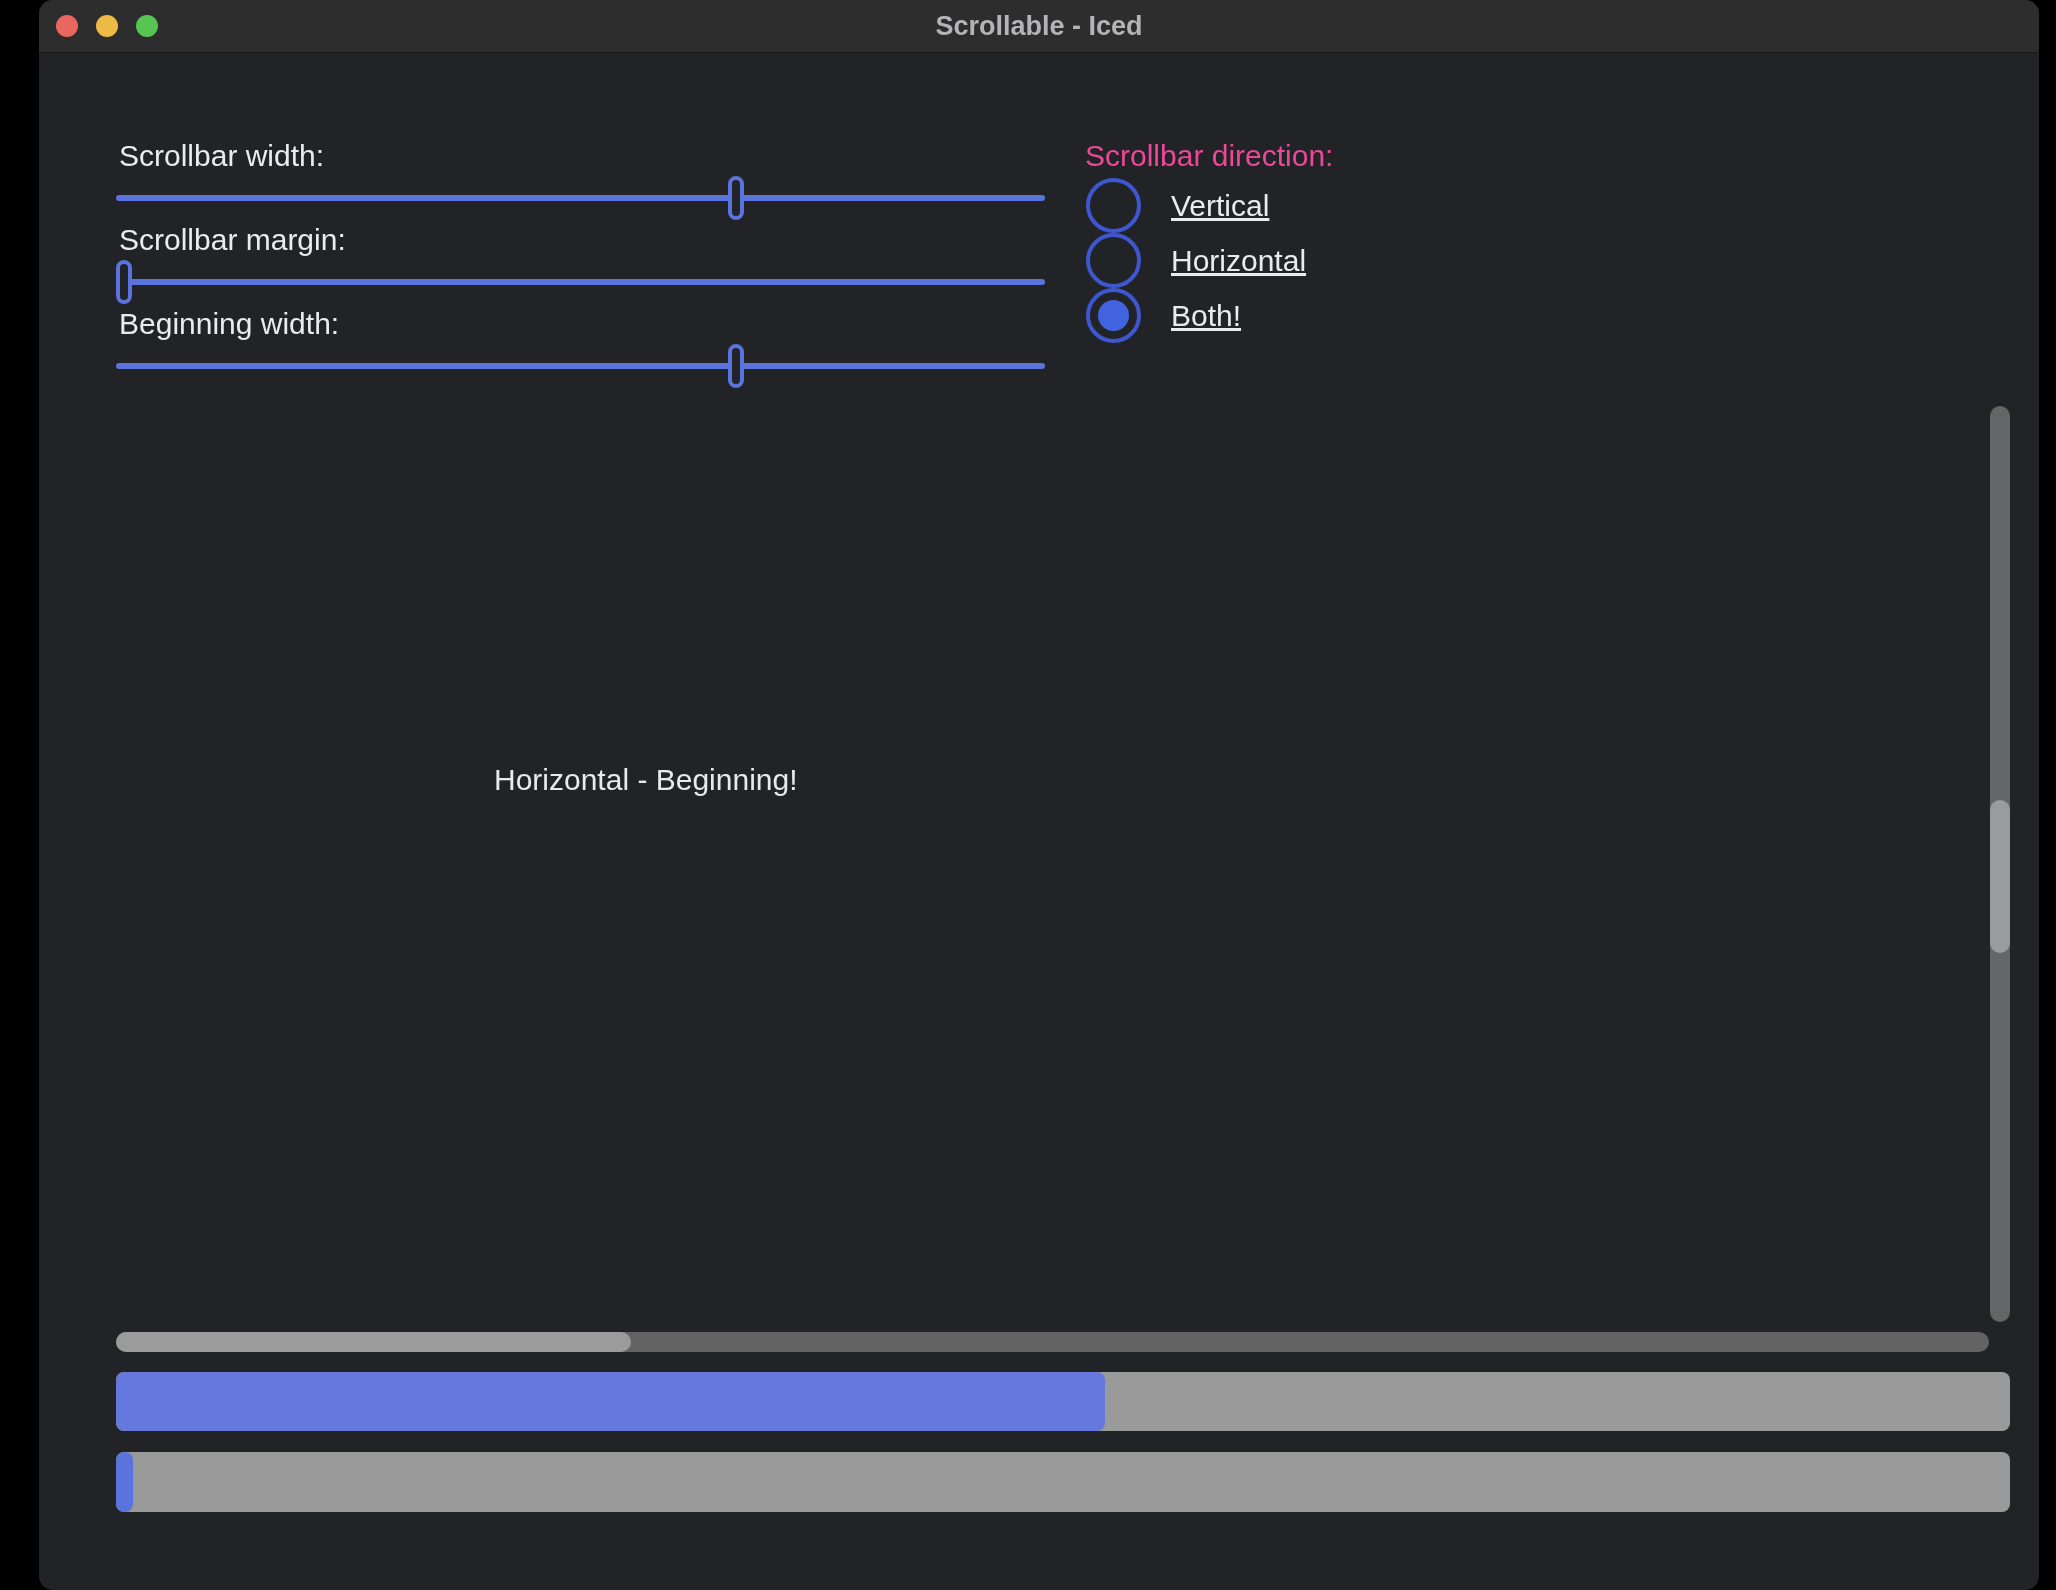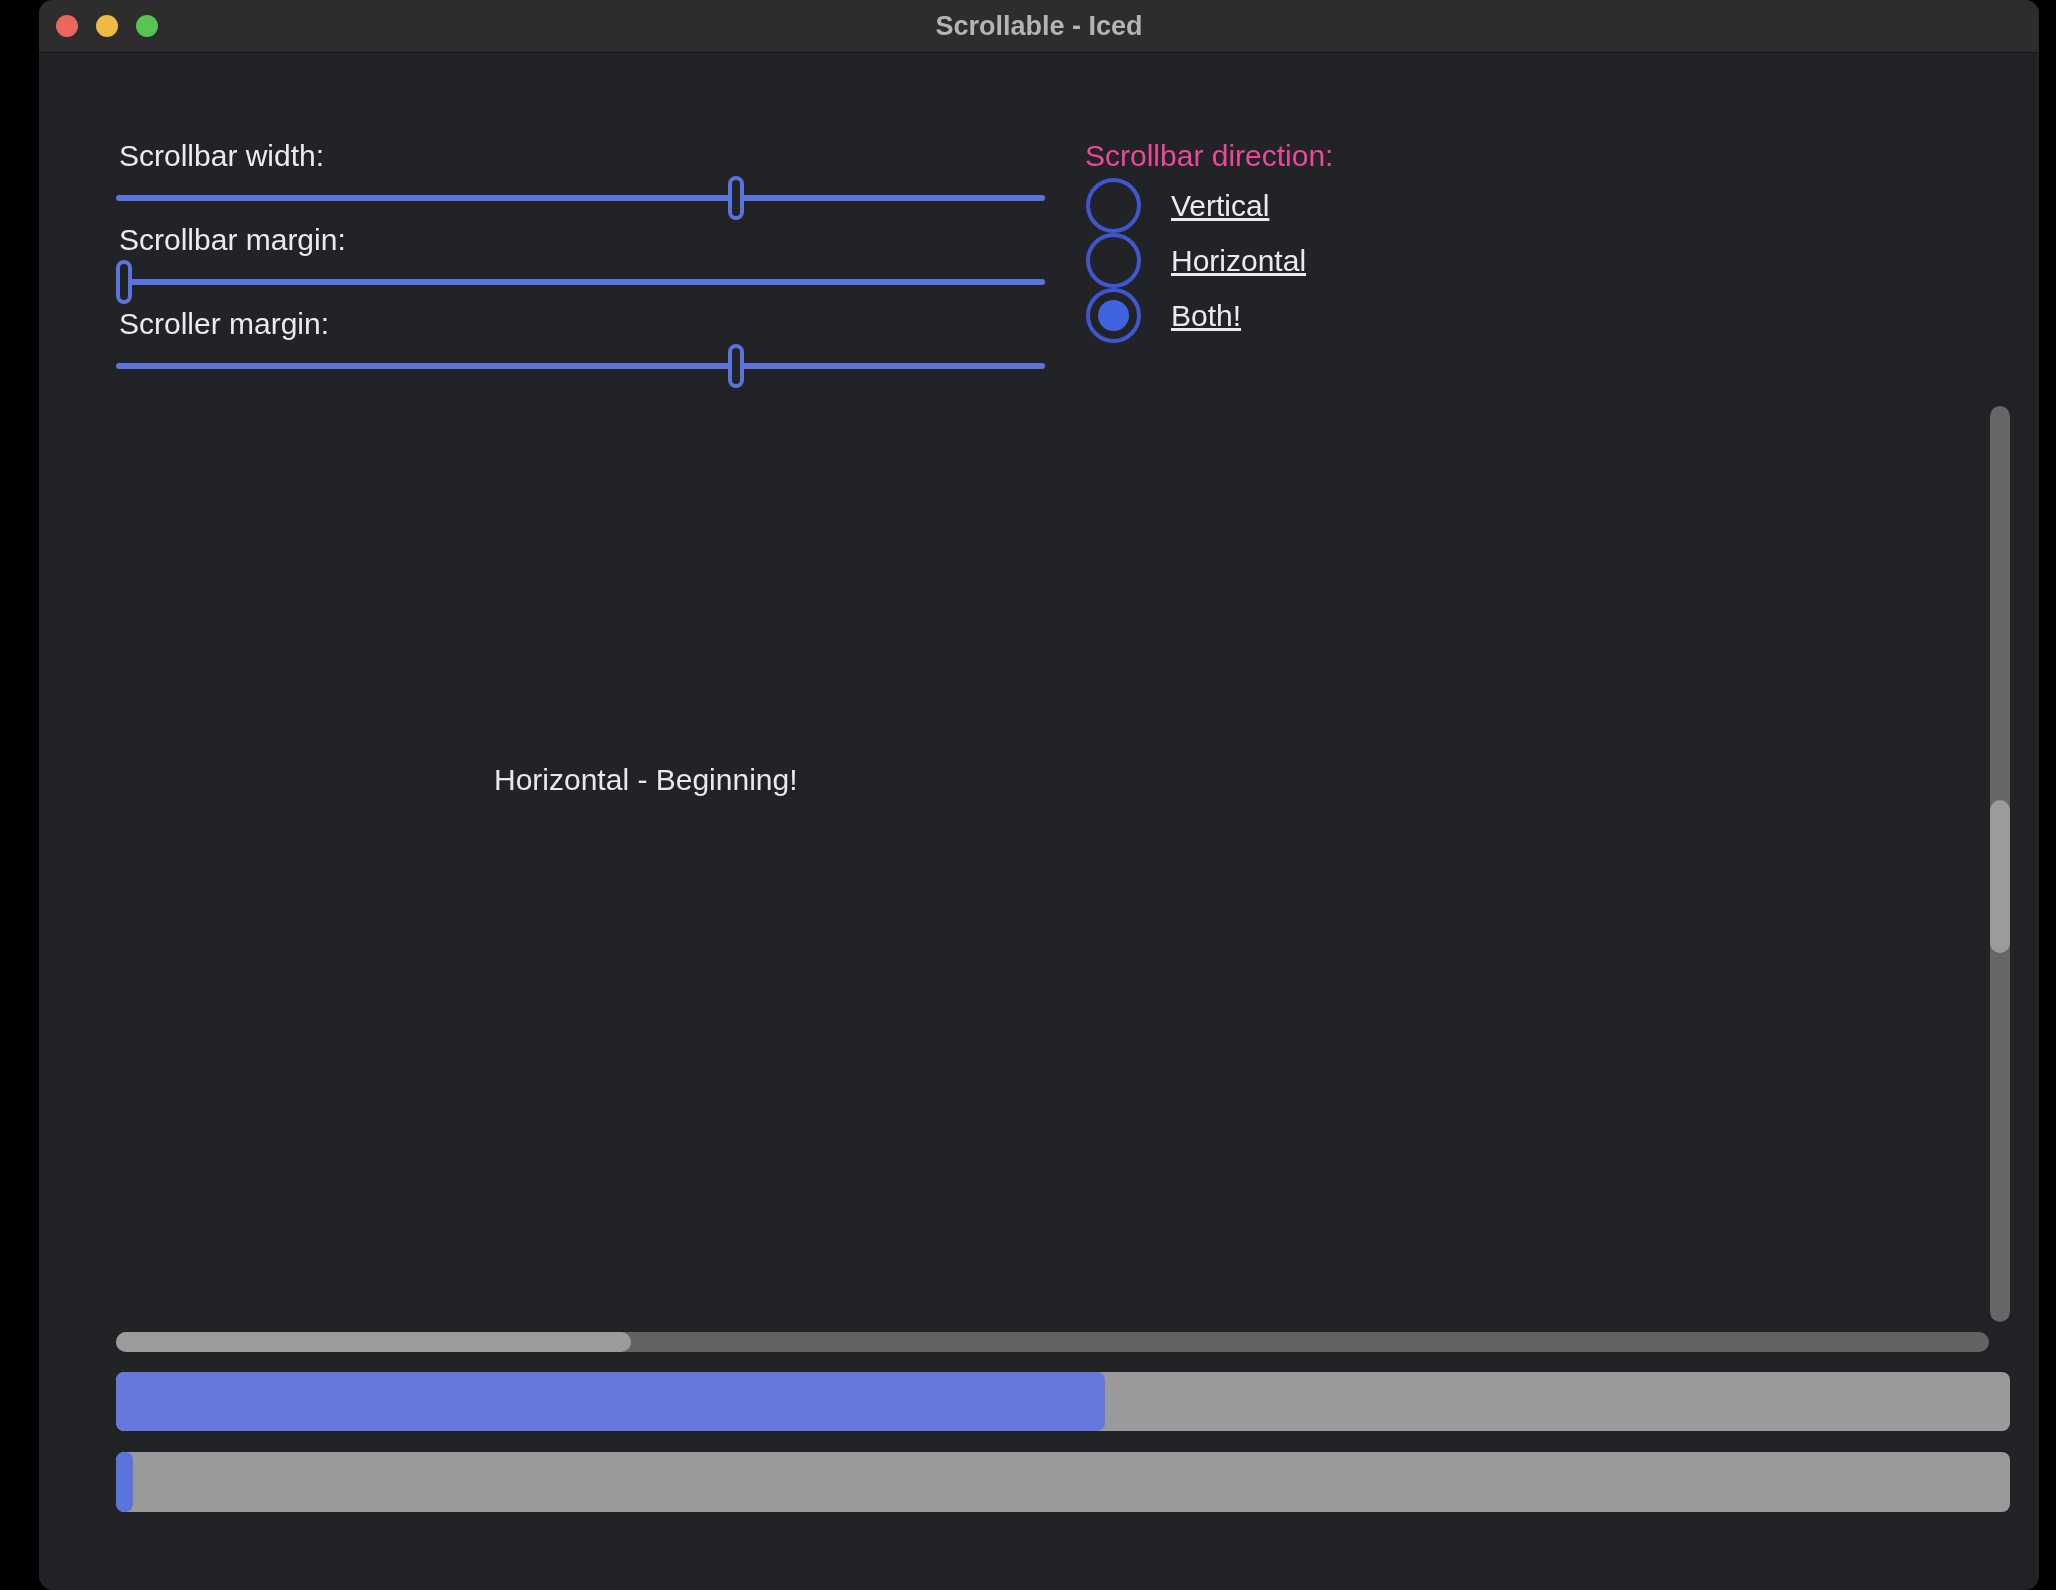--- a/index.html
+++ b/index.html
@@ -77,21 +77,21 @@
     <div class="slider-track"></div>
     <div class="slider-handle" style="left: calc(67% - 10.7px);"></div>
   </div>
 
   <div class="ctl-label" style="top:220px">Scrollbar margin:</div>
   <div class="slider" style="top:260px">
     <div class="slider-track"></div>
     <div class="slider-handle" style="left: calc(0% + 0px);"></div>
   </div>
 
-  <div class="ctl-label" style="top:304px">Scroller margin:</div>
+  <div class="ctl-label" style="top:304px">Beginning width:</div>
   <div class="slider" style="top:344px">
     <div class="slider-track"></div>
     <div class="slider-handle" style="left: calc(67% - 10.7px);"></div>
   </div>
 
   <div class="radio-header">Scrollbar direction:</div>
 
   <div class="radio-row" style="top:178px">
     <div class="radio-circle">
       

